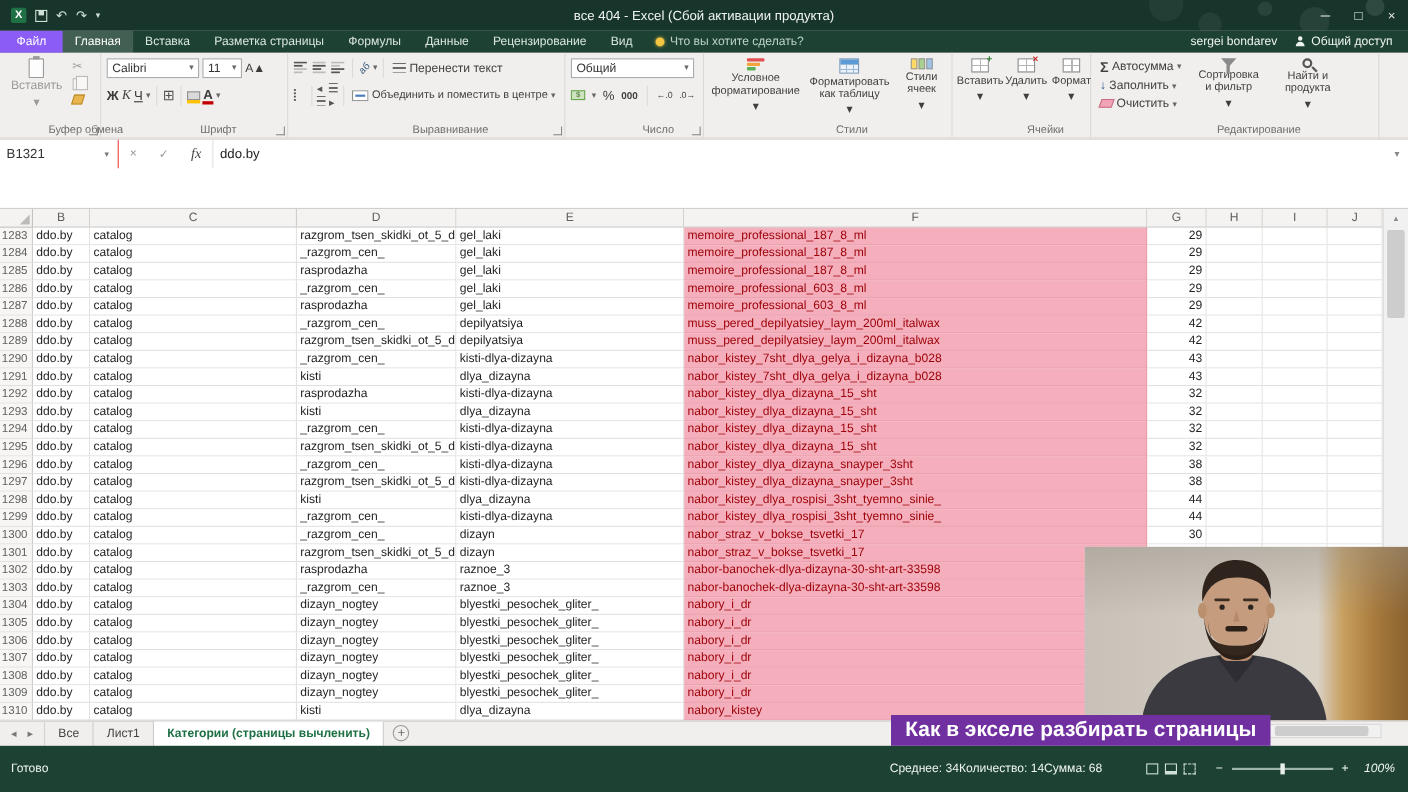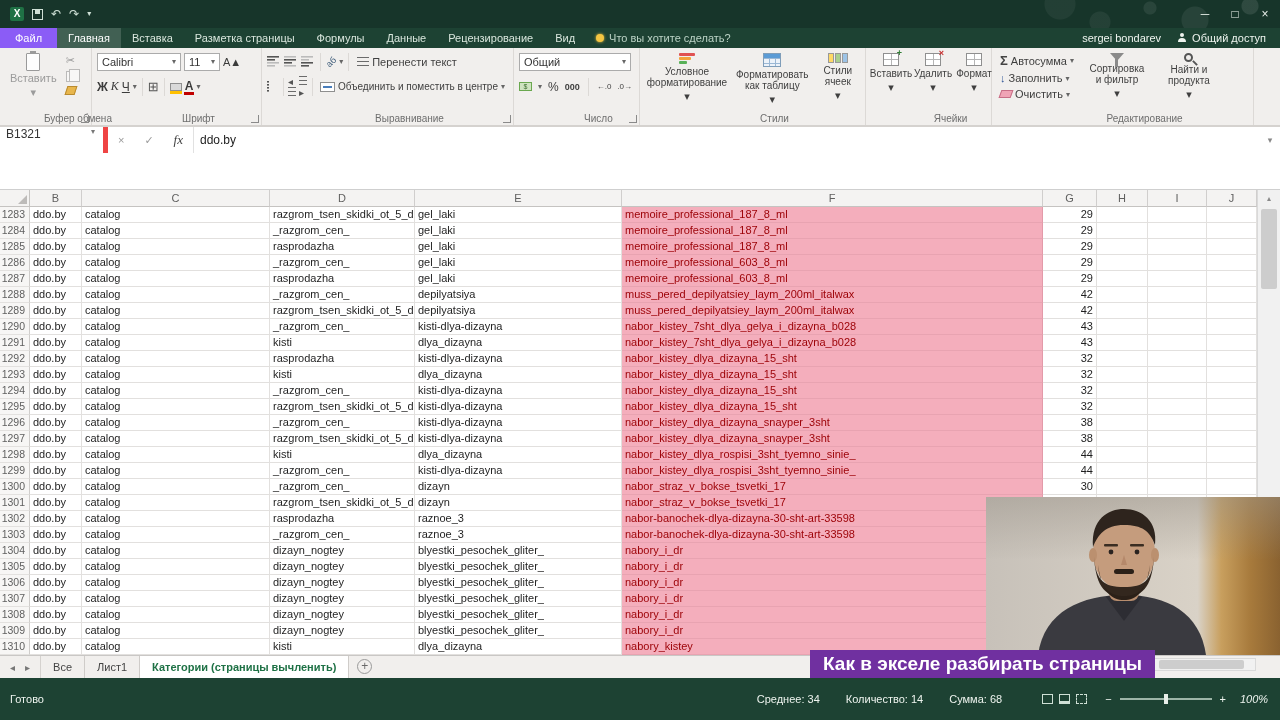--- a/index.html
+++ b/index.html
@@ -95,21 +95,21 @@
   .i-funnel { width:0; height:0; border-left:7px solid transparent; border-right:7px solid transparent; border-top:8px solid #8a8a8a; position:relative; }
   .i-funnel::after { content:""; position:absolute; left:-1.5px; top:-2px; width:3px; height:8px; background:#8a8a8a; }
   .i-mag { width:9px; height:9px; border:2px solid #555; border-radius:50%; position:relative; }
   .i-mag::after { content:""; position:absolute; left:6px; top:7px; width:6px; height:2px; background:#555; transform:rotate(45deg); }
   .lines3 { display:inline-block; width:12px; height:9px; background:repeating-linear-gradient(#6b6b6b 0 1.5px, transparent 1.5px 4px); }
   .i-orient { display:inline-block; font-size:9px; color:#44617e; transform:rotate(-45deg); }
 
   
   .fbar { position:absolute; left:0; top:126px; width:1280px; height:64px; background:#fff; border-top:1px solid #d5d2cf; border-bottom:1px solid #cfcfcf; }
   .fbar .toprow { display:flex; height:26px; align-items:stretch; }
-  .namebox { width:108px; border-right:5px solid #ef4444; display:flex; align-items:flex-start; padding:0 6px; font-size:12px; color:#333; }
+  .namebox { width:108px; border-right:1px solid #ef4444; display:flex; align-items:center; padding:0 6px; font-size:12px; color:#333; }
   .namebox .car { margin-left:auto; color:#777; font-size:8px; padding-right:2px; }
   .fxbtns { width:86px; display:flex; align-items:center; justify-content:space-around; border-right:1px solid #e1e1e1; color:#9a9a9a; }
   .fxbtns .fx { font-style:italic; font-family:"Liberation Serif", serif; color:#444; font-size:13px; }
   .fcontent { flex:1; display:flex; align-items:center; padding:0 6px; font-size:12px; color:#222; }
   .fexpand { width:20px; display:flex; align-items:center; justify-content:center; color:#888; font-size:9px; }
 
   
   .grid { position:absolute; left:0; top:190px; width:1280px; height:465px; background:#fff; }
   .gwrap { position:absolute; left:0; top:0; width:1257px; height:465px; overflow:hidden; }
   .ghead, .grow { display:grid; grid-template-columns:30px 52px 188px 145px 207px 421px 54px 51px 59px 50px; }
@@ -131,21 +131,21 @@
   .navarrs { display:flex; align-items:center; gap:10px; padding:0 10px; color:#777; font-size:10px; border-right:1px solid #d5d2cf; }
   .stab { padding:0 12px; line-height:22px; border-right:1px solid #cfccc9; color:#444; white-space:nowrap; }
   .stab.active { background:#fff; color:#1e7145; font-weight:bold; }
   .addsheet { width:15px; height:15px; margin:3px 8px; border:1px solid #9a9a9a; border-radius:50%; color:#6a6a6a; text-align:center; line-height:13px; font-size:12px; }
   .hscroll { position:absolute; right:24px; top:658px; width:215px; height:13px; background:#f1f1f1; border:1px solid #d9d9d9; z-index:5; }
   .hscroll .hthumb { position:absolute; left:55%; top:1px; width:40%; height:9px; background:#cdcdcd; border-radius:2px; }
 
   
   .statusbar { position:absolute; left:0; top:678px; width:1280px; height:42px; background:#1d4233; color:#eef4ef; display:flex; align-items:center; font-size:11px; }
   .statusbar .ready { padding-left:10px; }
-  .stats { margin-left:auto; display:flex; gap:26px; }
+  .stats { margin-left:auto; display:flex; }
   .viewics { display:flex; gap:6px; margin:0 18px 0 40px; }
   .viewics span { width:11px; height:10px; border:1px solid #cfe0d6; display:block; }
   .viewics span.v2 { border-bottom-width:3px; }
   .viewics span.v3 { border-style:dashed; border-width:1px; }
   .zoom { display:flex; align-items:center; gap:8px; margin-right:14px; }
   .zoomtrack { position:relative; width:92px; height:2px; background:#9db5a8; }
   .zoomthumb { position:absolute; left:44px; top:-4px; width:4px; height:10px; background:#e8efe9; }
   .zoompct { width:40px; text-align:center; padding-right:12px;font-style:italic; }
 
   
@@ -159,20 +159,21 @@
 
   <div class="titlebar">
     <div class="deco"></div>
     <div class="qat">
       <span class="xl-logo">X</span>
       <span class="save-ic"></span>
       <span class="glyph">↶</span>
       <span class="glyph">↷</span>
       <span class="glyph" style="font-size:8px">▾</span>
     </div>
+    <div class="wtitle">все 404  -  Excel (Сбой активации продукта)</div>
     <div class="winbtns">
       <span>─</span>
       <span>□</span>
       <span>×</span>
     </div>
   </div>
 
   <div class="tabrow">
     <div style="display:flex">
         <div class="rtab file">Файл</div>

